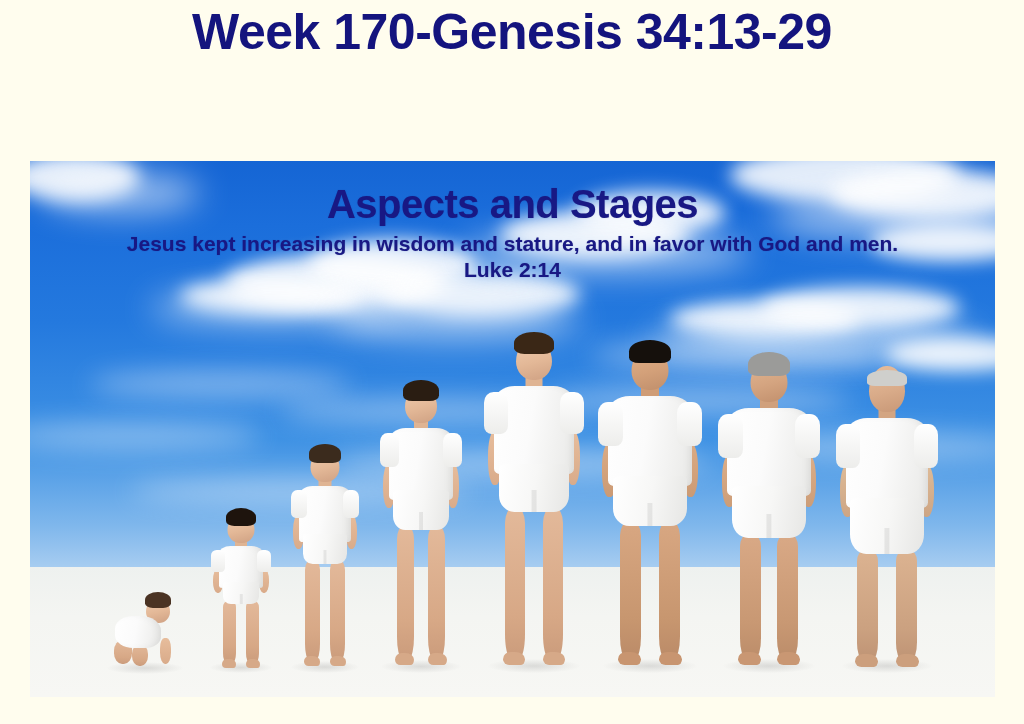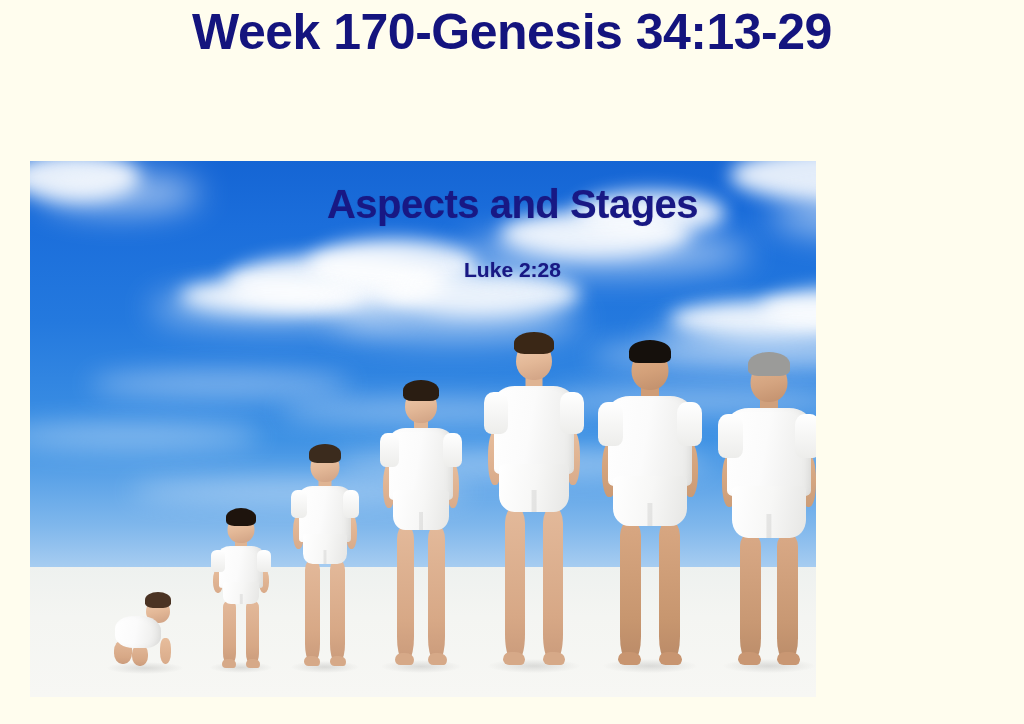--- a/index.html
+++ b/index.html
@@ -30,21 +30,21 @@
     color: #14147e;
     letter-spacing: -0.5px;
     white-space: nowrap;
   }
 
   
   #life-stages-image {
     position: absolute;
     left: 30px;
     top: 161px;
-    width: 786px;
+    width: 965px;
     height: 536px;
     overflow: hidden;
     background: #d946ef;
   }
 
   
   .sky {
     position: absolute;
     inset: 0;
     background: linear-gradient(to bottom,
@@ -362,15 +362,16 @@
     <div class="arm-l" style="left:10px;  top:101px; width:15px; height:52px; background:linear-gradient(180deg,#debb97 0%,#cda584 100%);"></div>
     <div class="arm-r" style="right:10px; top:101px; width:15px; height:52px; background:linear-gradient(180deg,#debb97 0%,#cda584 100%);"></div>
     <div class="shorts" style="top:134px; width:74px; height:56px;"></div>
     <div class="leg-l" style="left:27px; top:186px; width:21px; height:110px; background:linear-gradient(180deg,#dcb391 0%,#cba180 72%,#bf9475 100%);"></div>
     <div class="leg-r" style="right:27px; top:186px; width:21px; height:110px; background:linear-gradient(180deg,#dcb391 0%,#cba180 72%,#bf9475 100%);"></div>
     <div class="foot-l" style="left:25px; top:290px; width:23px; height:13px; background:#cc9f7d;"></div>
     <div class="foot-r" style="right:25px; top:290px; width:23px; height:13px; background:#cc9f7d;"></div>
   </div>
 
   <div class="photo-text" id="photo-heading">Aspects and Stages</div>
-  <div class="photo-text" id="photo-reference">Luke 2:28</div>
+  <div class="photo-text" id="photo-verse">Jesus kept increasing in wisdom and stature, and in favor with God and men.</div>
+  <div class="photo-text" id="photo-reference">Luke 2:14</div>
 
 </div>
 
 </body></html>

